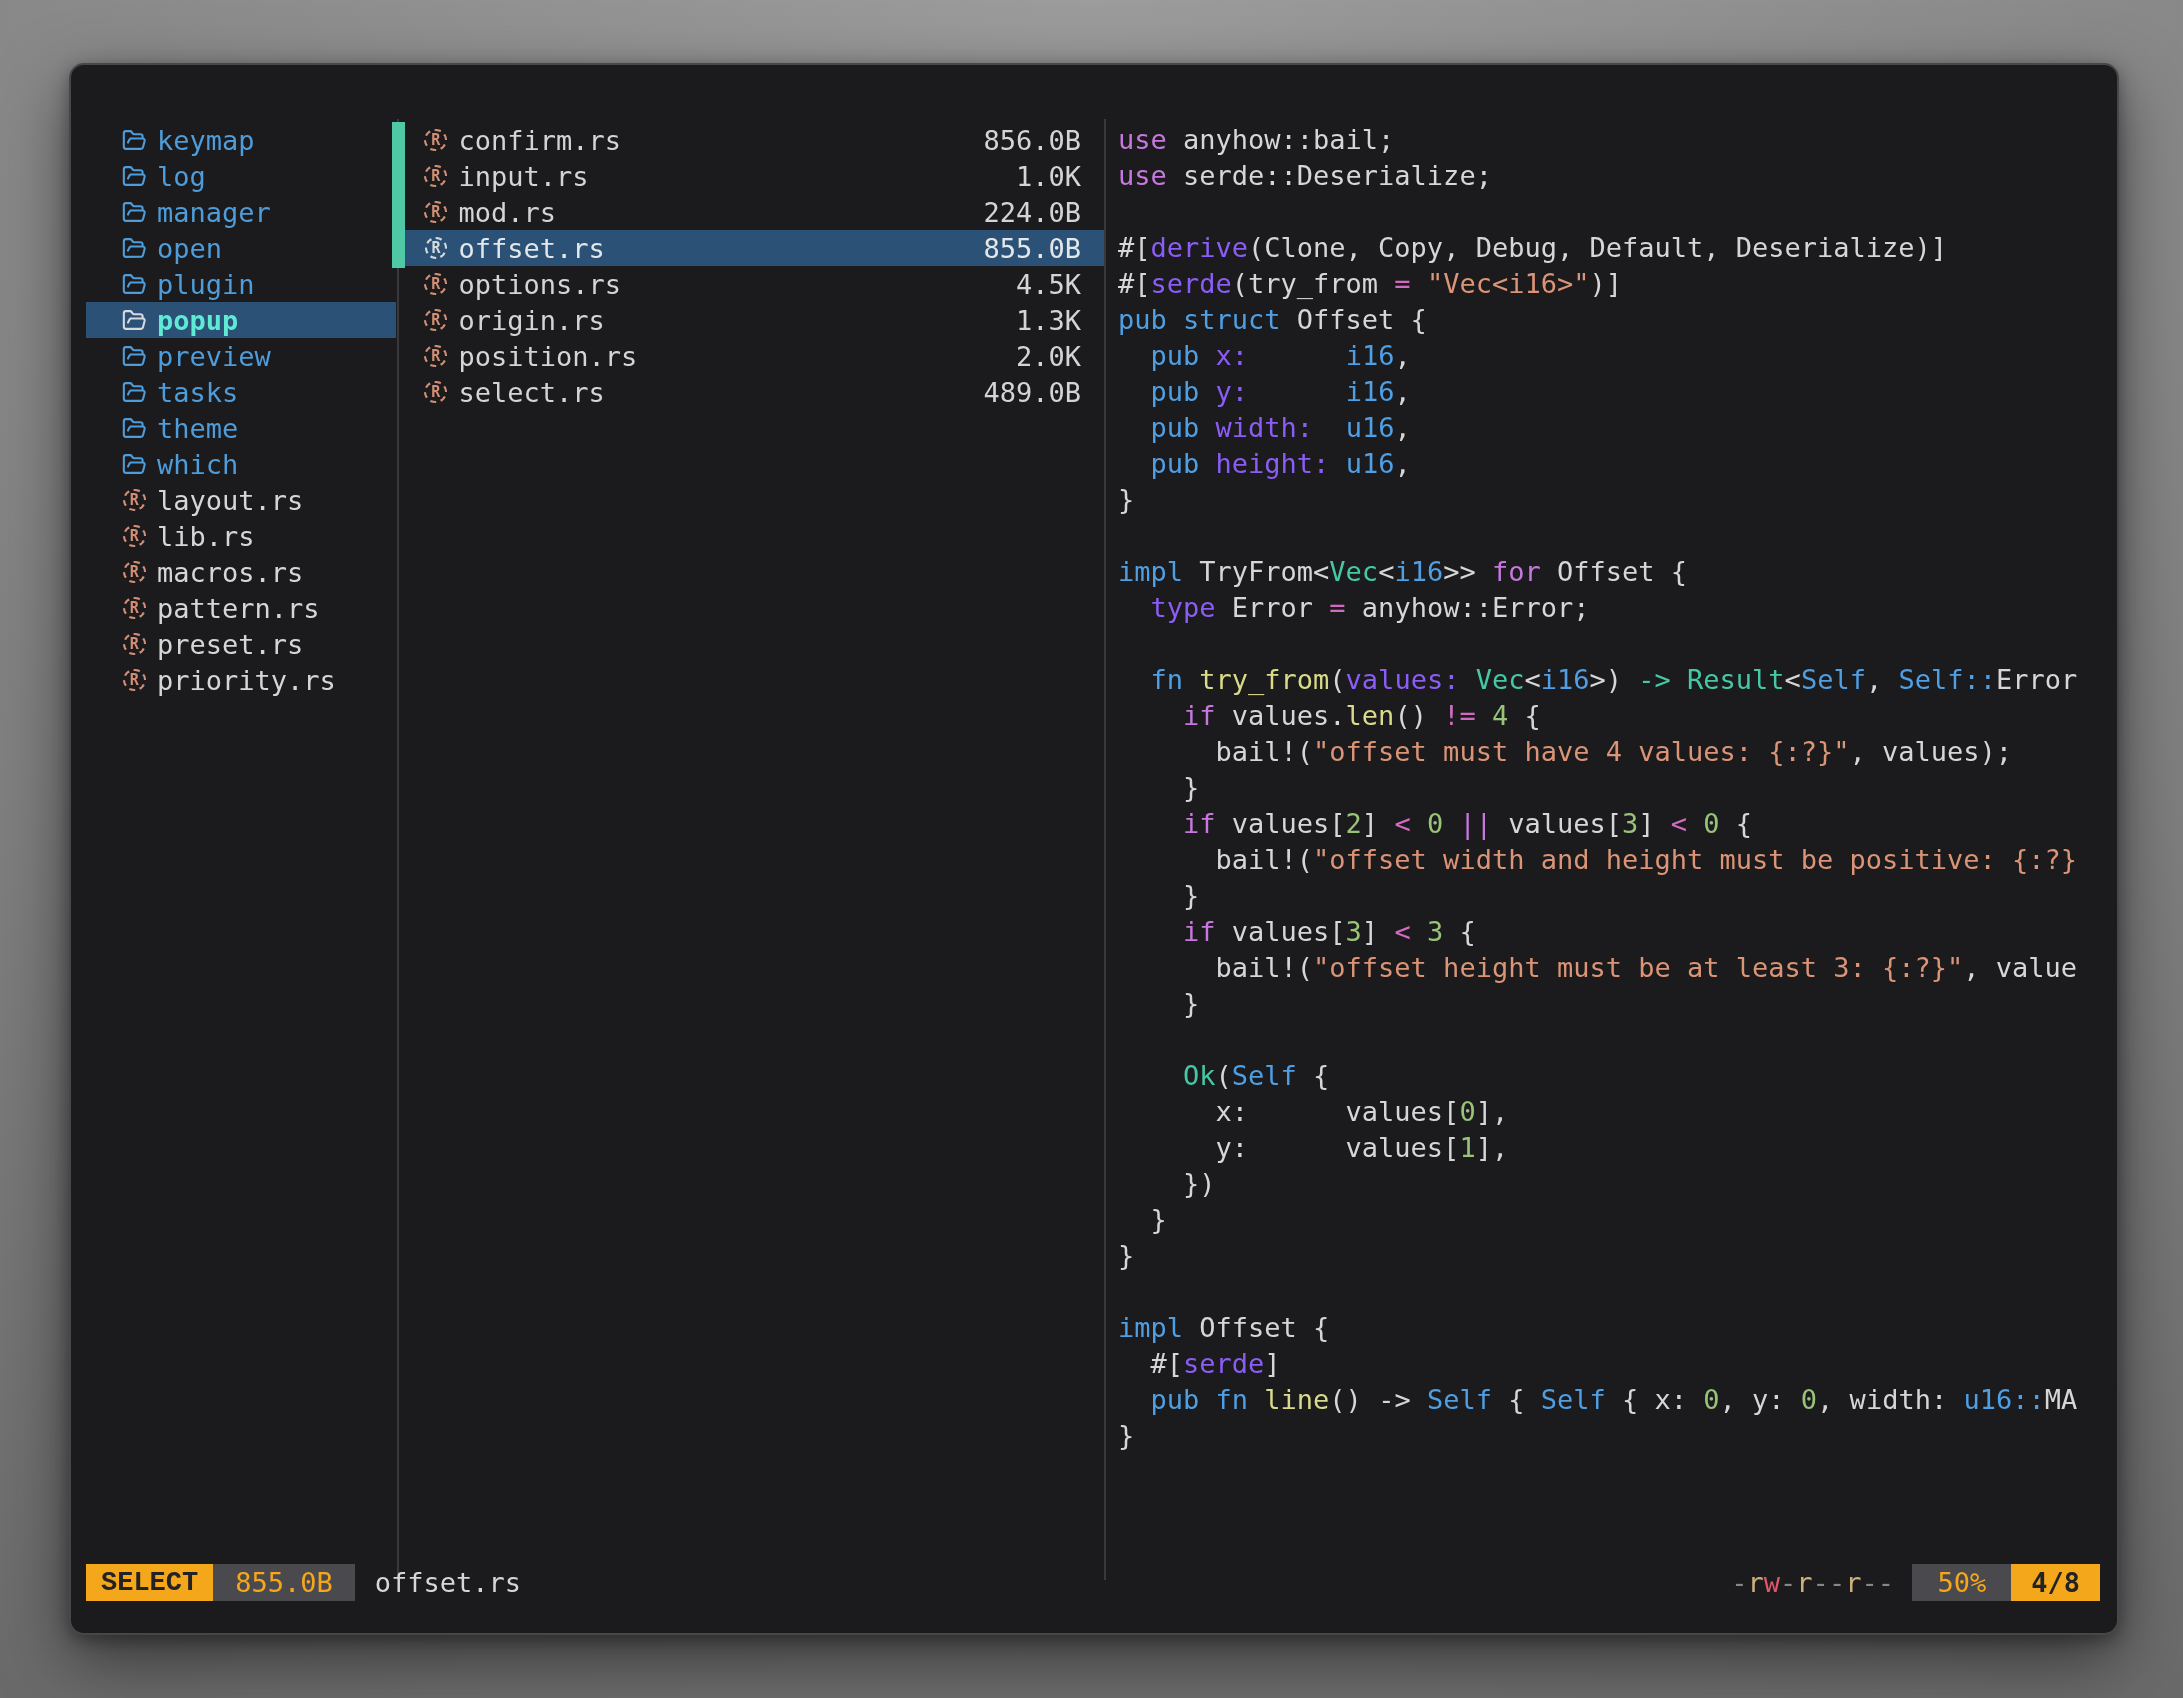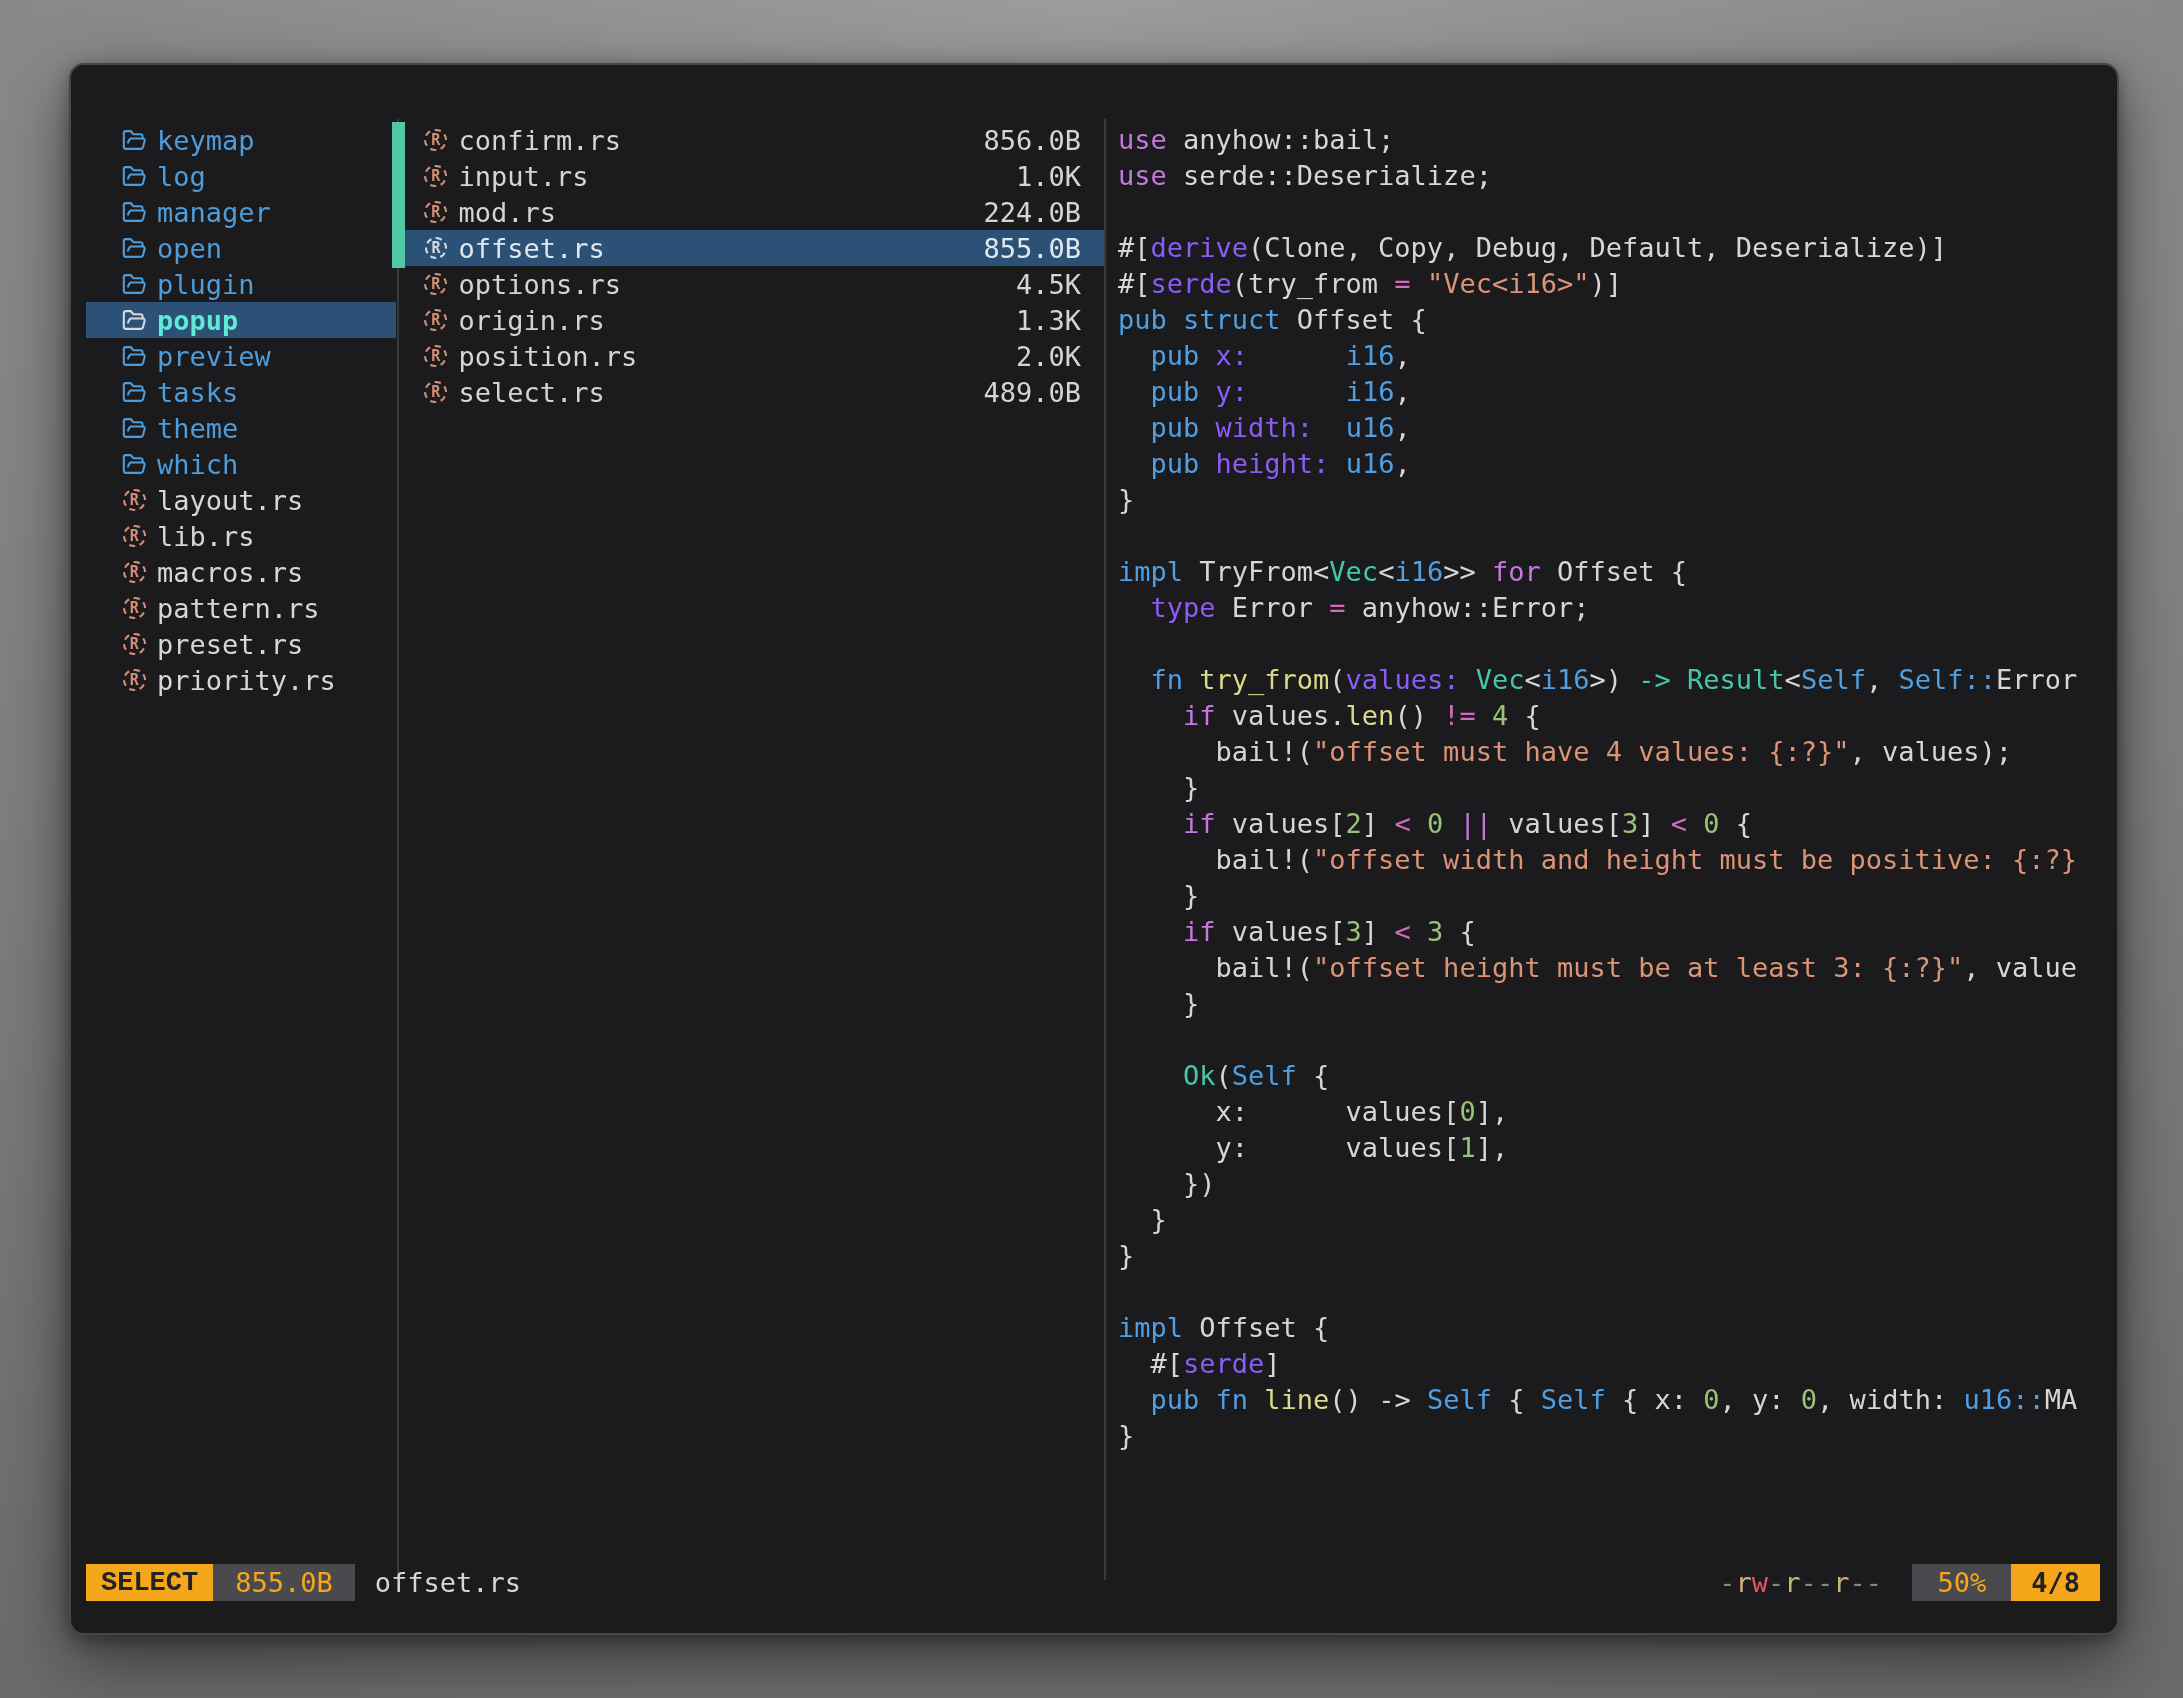--- a/index.html
+++ b/index.html
@@ -56,21 +56,21 @@
     position:absolute;left:15px;right:17px;top:1499px;height:37px;
     display:flex;align-items:stretch;
   }
   .badge{display:flex;align-items:center;white-space:pre;}
   .badge.mode{background:#F5A71B;color:#232325;font-weight:bold;padding:0 15px;font-family:Liberation Mono, monospace;}
   .badge.fsize{background:#4A4A4E;color:#F5A71B;padding:0 22px;}
   .sb-name{display:flex;align-items:center;margin-left:20px;color:#d6d6d6;white-space:pre;}
   .sb-spacer{flex:1;}
   .perms{display:flex;align-items:center;margin-right:18.5px;white-space:pre;}
   .perms .dim{color:#86868b;} .perms .tan{color:#CDB17C;} .perms .red{color:#E0566A;}
-  .badge.pct{background:#4A4A4E;color:#F5A71B;padding:0 25px;margin-left:12px;}
+  .badge.pct{background:#4A4A4E;color:#F5A71B;padding:0 25px;}
   .badge.pos{background:#F5A71B;color:#232325;font-weight:bold;padding:0 20px;}
 </style>
 </head>
 <body>
 
 <div class="window">
   <div class="vdiv d1"></div>
   <div class="vdiv d2"></div>
 
   <div class="pane pane1">

